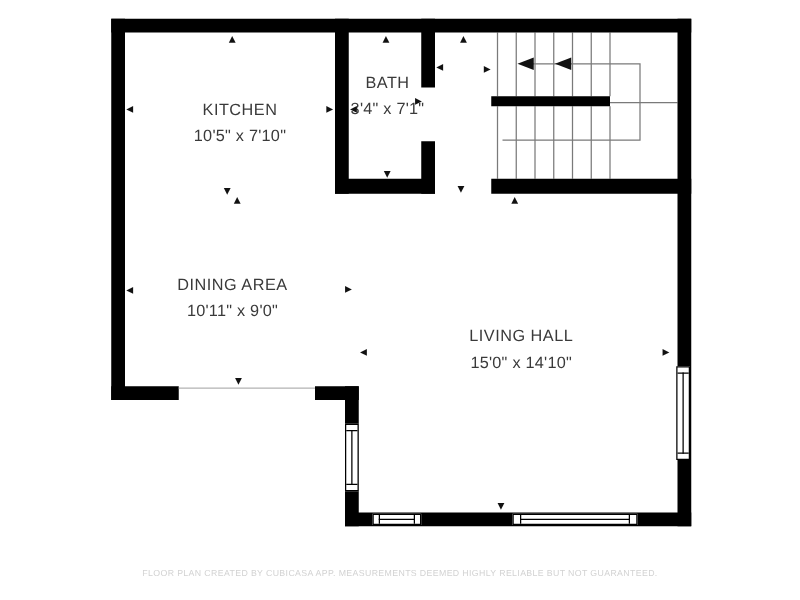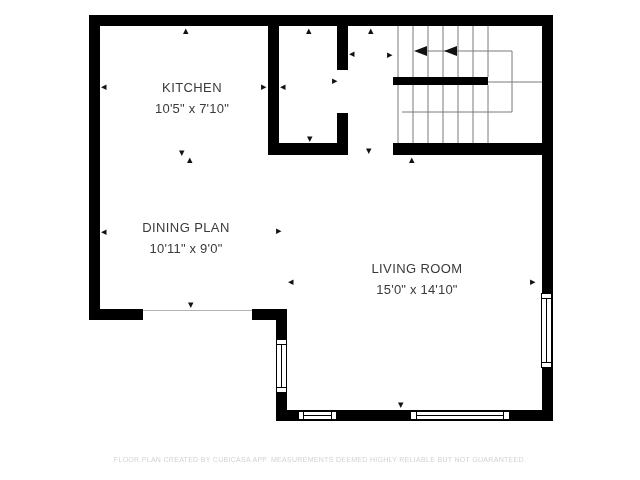--- a/index.html
+++ b/index.html
@@ -86,26 +86,30 @@
   <div class="window" style="left:276px;top:339px;width:11px;height:54px">
     <div class="cap-h" style="top:4px"></div>
     <div class="cap-h" style="bottom:4px"></div>
     <div class="mid-v" style="left:4px;top:4px;bottom:4px"></div>
   </div>
 
   <div class="room-label" style="left:192px;top:80px">
     <div class="room-name">KITCHEN</div>
     <div class="room-dims">10'5" x 7'10"</div>
   </div>
+  <div class="room-label" style="left:310px;top:58px">
+    <div class="room-name">BATH</div>
+    <div class="room-dims">3'4" x 7'1"</div>
+  </div>
   <div class="room-label" style="left:186px;top:220px">
-    <div class="room-name">DINING PLAN</div>
+    <div class="room-name">DINING AREA</div>
     <div class="room-dims">10'11" x 9'0"</div>
   </div>
   <div class="room-label" style="left:417px;top:261px">
-    <div class="room-name">LIVING ROOM</div>
+    <div class="room-name">LIVING HALL</div>
     <div class="room-dims">15'0" x 14'10"</div>
   </div>
 
   <div class="footer-note">FLOOR PLAN CREATED BY CUBICASA APP. MEASUREMENTS DEEMED HIGHLY RELIABLE BUT NOT GUARANTEED.</div>
 <span class="marker" style="left: 183px; top: 27px;">▴</span>
     <span class="marker" style="left: 101px; top: 83px;">◂</span>
     <span class="marker" style="left: 261px; top: 83px;">▸</span>
     <span class="marker" style="left: 179px; top: 149px;">▾</span>
     <span class="marker" style="left: 187px; top: 156px;">▴</span>
     <span class="marker" style="left: 101px; top: 228px;">◂</span>

